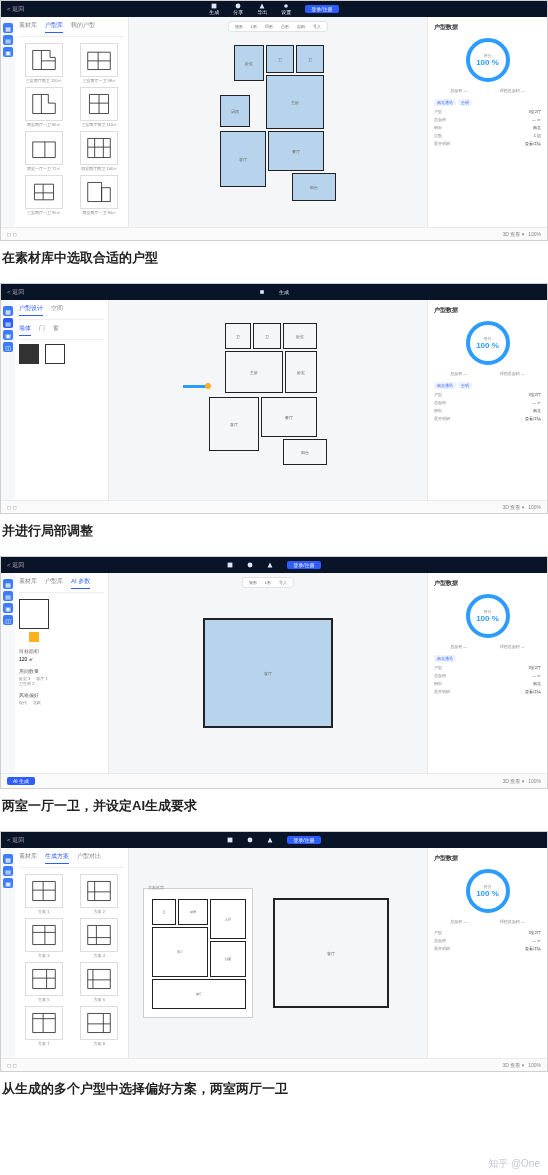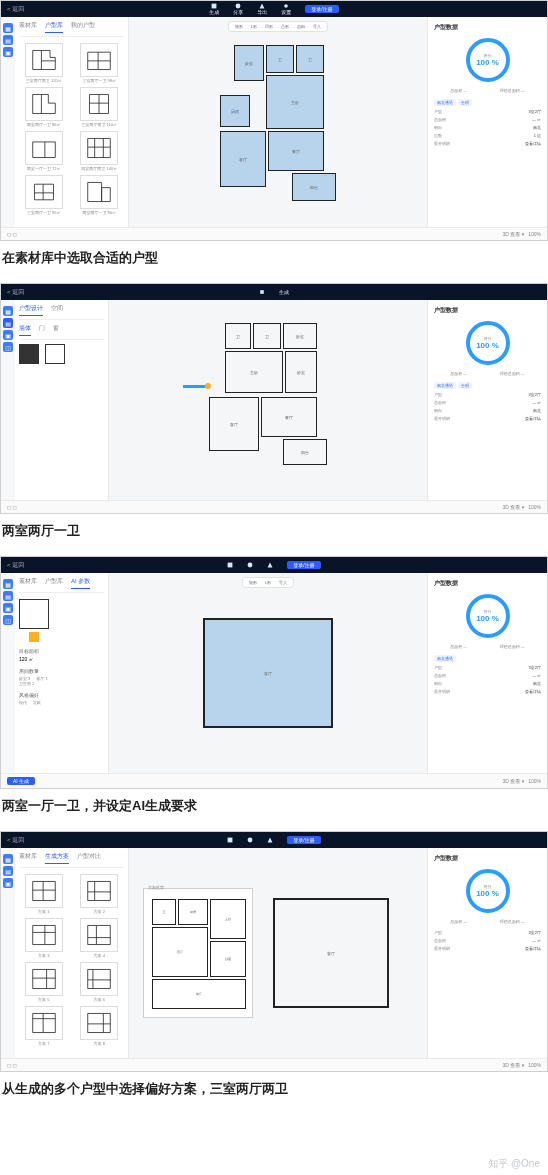--- a/index.html
+++ b/index.html
@@ -301,21 +301,21 @@
     </div>
   </div>
   <div class="footer">
     <span>◻ ◻</span>
     <div class="footer-right">
         <span>3D 查看 ▾</span>
         <span>100%</span>
       </div>
   </div>
 </div>
-<div class="caption">两室两厅一卫</div>
+<div class="caption">并进行局部调整</div>
 
 <div class="shot">
   <div class="topbar">
     <span class="tb-left">&lt; 返回</span>
     <span class="tb-item">
         <svg viewBox="0 0 10 10">
           <rect x="1" y="1" width="8" height="8"></rect>
         </svg>
       </span>
     <span class="tb-item">
@@ -552,15 +552,15 @@
     </div>
   </div>
   <div class="footer">
     <span>◻ ◻</span>
     <div class="footer-right">
         <span>3D 查看 ▾</span>
         <span>100%</span>
       </div>
   </div>
 </div>
-<div class="caption">从生成的多个户型中选择偏好方案，三室两厅两卫</div>
+<div class="caption">从生成的多个户型中选择偏好方案，两室两厅一卫</div>
 
 <div class="watermark">知乎 @One</div>
 
 </body></html>

